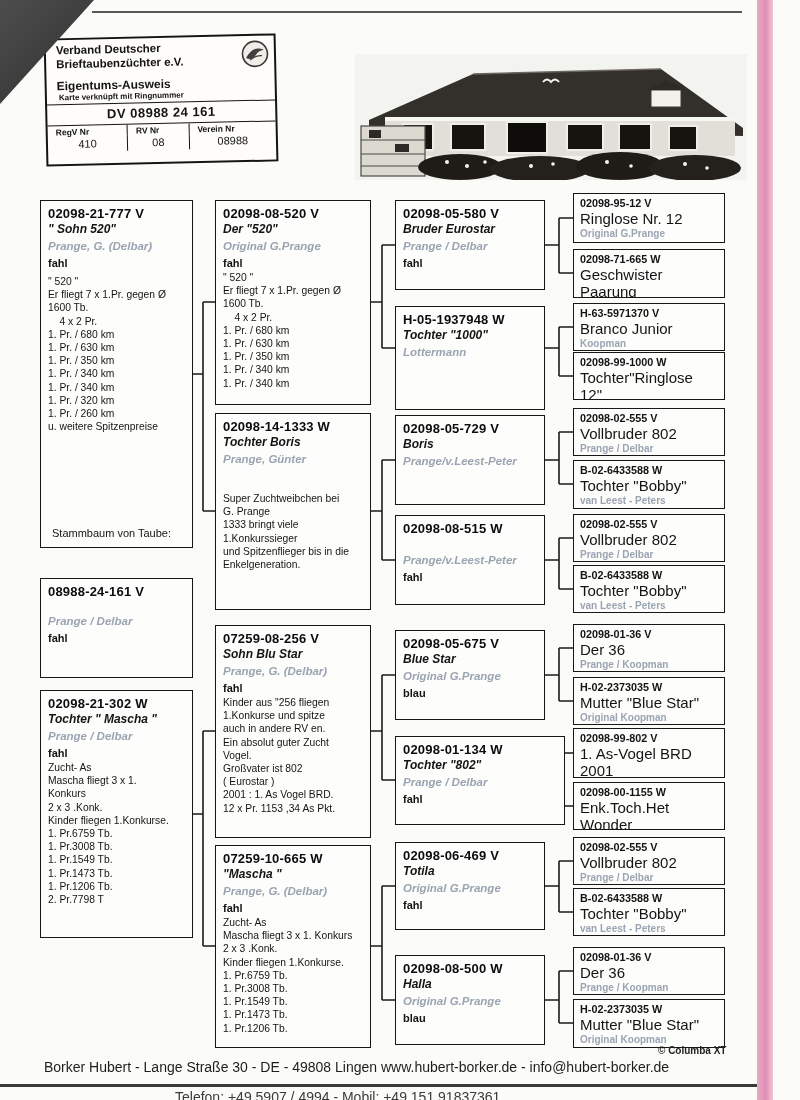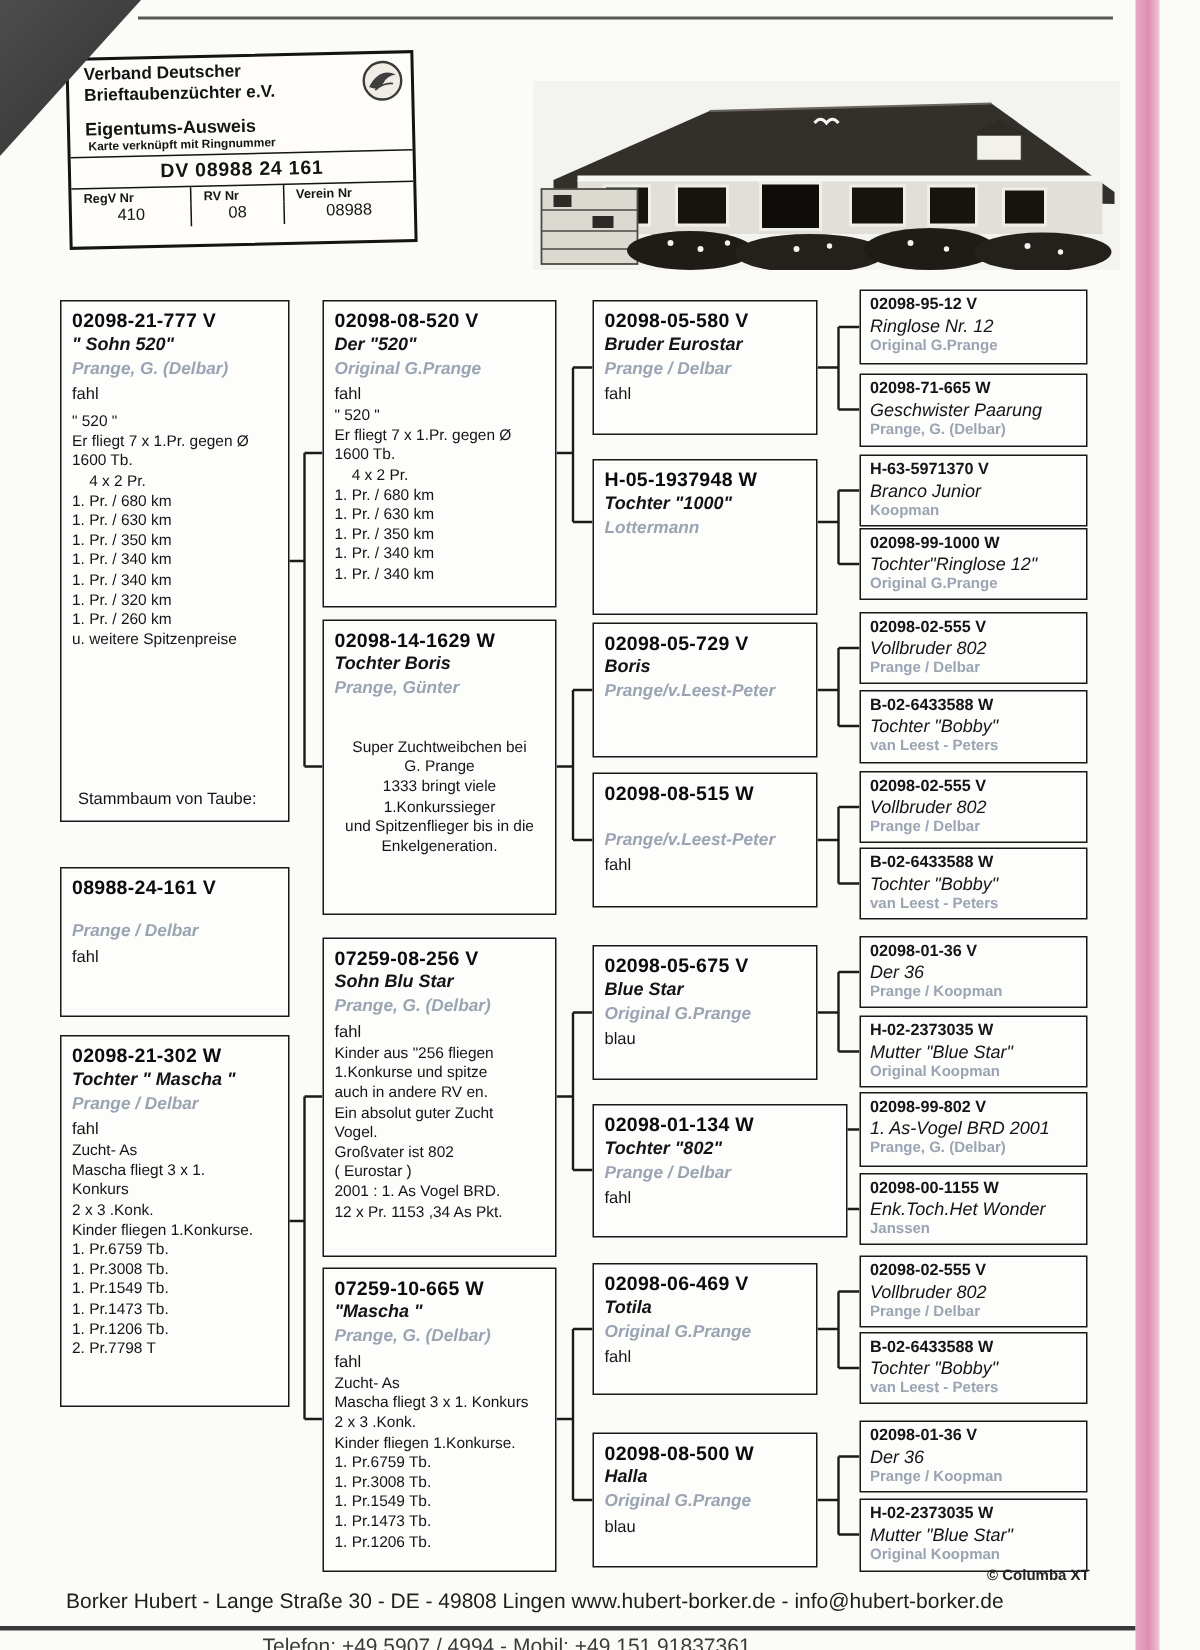--- a/index.html
+++ b/index.html
@@ -35,28 +35,28 @@
 
   
   .connectors { position:absolute; left:0; top:0; z-index:2; pointer-events:none; }
 
   
   .pbox { position:absolute; border:1.6px solid #17171a; background:#fdfdfb; padding:5px 7px;
     box-sizing:border-box; z-index:3; overflow:hidden; }
   .ring { font-size:13px; font-weight:bold; color:#0c0c10; letter-spacing:.2px; }
   .pname { font-size:12px; font-weight:bold; font-style:italic; min-height:15px; margin-top:1px; }
   .breeder { font-size:11.5px; font-weight:bold; font-style:italic; color:#9aa4b2; margin-top:3px; min-height:13px; }
-  .pcolor { font-size:11px; margin-top:4px; min-height:12px; }
+  .pcolor { font-size:11px; margin-top:4px; min-height:12px;font-weight:bold; }
   .notes { font-size:10.3px; line-height:13.2px; margin-top:6px; white-space:pre-wrap; }
-  .notes-gap { margin-top:26px;text-align:center; }
+  .notes-gap { margin-top:26px; }
   .drop { margin-top:18px; }
   .gap-top { margin-top:16px; }
   .sm { padding:3px 6px; }
   .ring4 { font-size:10.8px; font-weight:bold; }
-  .name4 { font-size:12px; margin-top:1px;font-style:italic; }
+  .name4 { font-size:15px; margin-top:1px; }
   .breeder4 { font-size:10px; font-weight:bold; color:#9aa4b2; margin-top:1px; }
 
   .stammbaum-label { position:absolute; left:52px; top:527px; font-size:11px; z-index:3; }
 
   .copyright { position:absolute; left:658px; top:1045px; font-size:10px; font-weight:bold; color:#222; z-index:3; }
   .contact1 { position:absolute; left:44px; top:1059px; width:712px; font-size:14px; color:#1d1d1d; white-space:nowrap; z-index:3; }
   .contact2 { position:absolute; left:175px; top:1089px; font-size:14px; color:#3a3a3a; white-space:nowrap; z-index:3; }
 </style>
 </head>
 <body>
@@ -212,21 +212,21 @@
 1600 Tb.
     4 x 2 Pr.
 1. Pr. / 680 km
 1. Pr. / 630 km
 1. Pr. / 350 km
 1. Pr. / 340 km
 1. Pr. / 340 km</div>
   </div>
 
   <div class="pbox" style="left:215px;top:413px;width:156px;height:197px">
-    <div class="ring">02098-14-1629 W</div>
+    <div class="ring">02098-14-1333 W</div>
     <div class="pname">Tochter Boris</div>
     <div class="breeder">Prange, Günter</div>
     <div class="notes notes-gap">Super Zuchtweibchen bei
 G. Prange
 1333 bringt viele
 1.Konkurssieger
 und Spitzenflieger bis in die
 Enkelgeneration.</div>
   </div>
 

